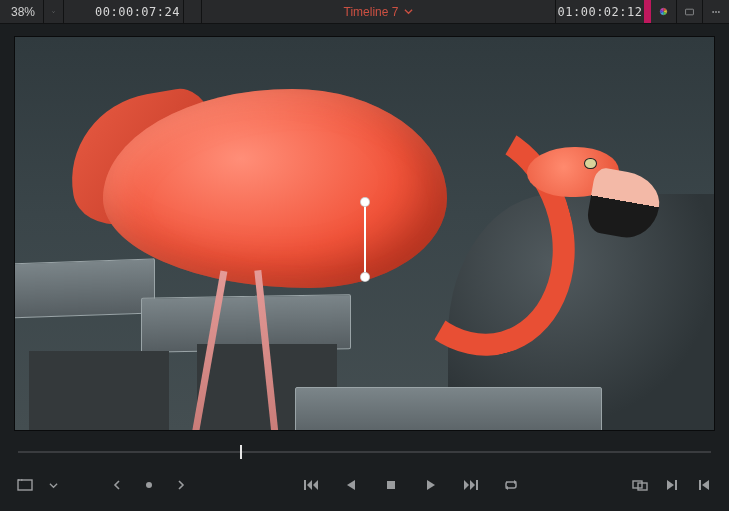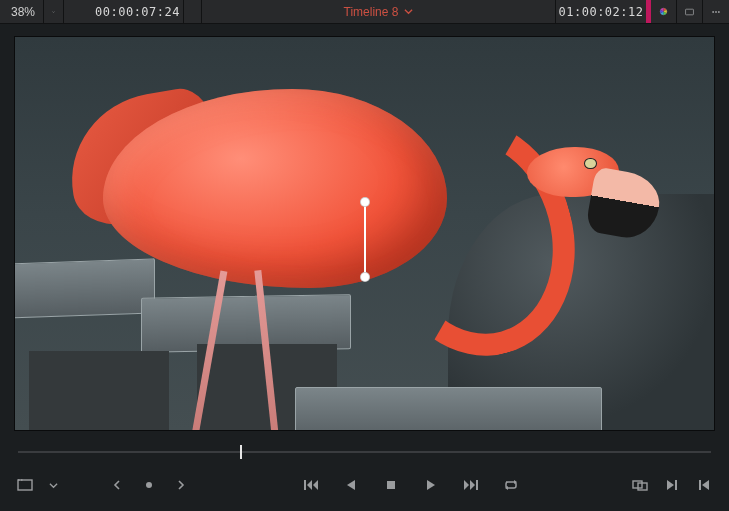--- a/index.html
+++ b/index.html
@@ -37,21 +37,21 @@
   .topbar .title {
     display: flex;
     align-items: center;
     gap: 6px;
     color: #cc5042;
     font-weight: 400;
   }
   .topbar .title svg { display: block; }
   .topbar .tc-right {
     border-left: 1px solid #111213;
-    border-right: 5px solid #be185d;
+    border-right: 7px solid #be185d;
     width: 96px;
     font-family: ui-monospace, Menlo, Consolas, monospace;
     color: #d8d8d8;
     letter-spacing: 0.5px;
     justify-content: center;
   }
   .topbar .iconcell { width: 26px; justify-content: center; }
   .topbar .iconcell.last { border-right: none; }
 
   
@@ -188,21 +188,21 @@
     <svg width="10" height="10" viewBox="0 0 10 10">
         <path d="M1 3 L5 7 L9 3" stroke="#9a9c9e" stroke-width="1.4" fill="none"></path>
       </svg>
   </div>
   <div class="cell tc-left">
     <span>00:00:07:24</span>
   </div>
   <div class="cell gap1"></div>
   <div class="cell spacer">
     <div class="title">
-      <span>Timeline 8</span>
+      <span>Timeline 7</span>
       <svg width="9" height="9" viewBox="0 0 10 10">
           <path d="M1 3 L5 7 L9 3" stroke="#cc5042" stroke-width="1.4" fill="none"></path>
         </svg>
     </div>
   </div>
   <div class="cell tc-right">
     <span>01:00:02:12</span>
   </div>
   <div class="cell iconcell">
     <svg width="15" height="15" viewBox="0 0 16 16">

